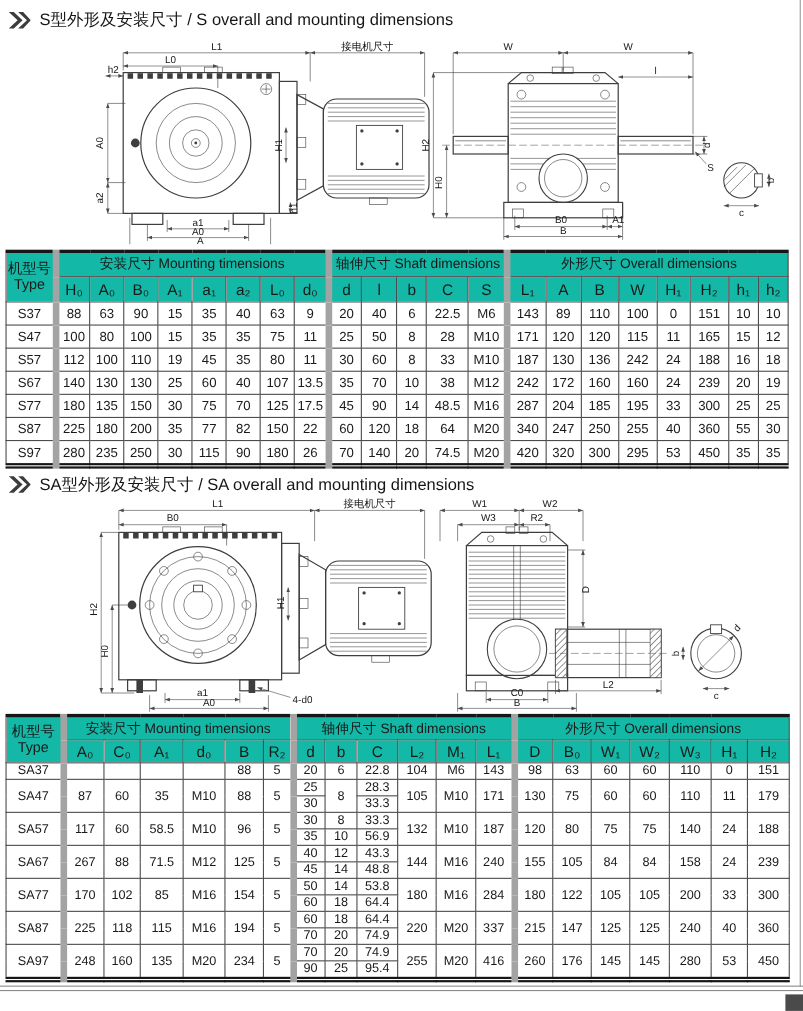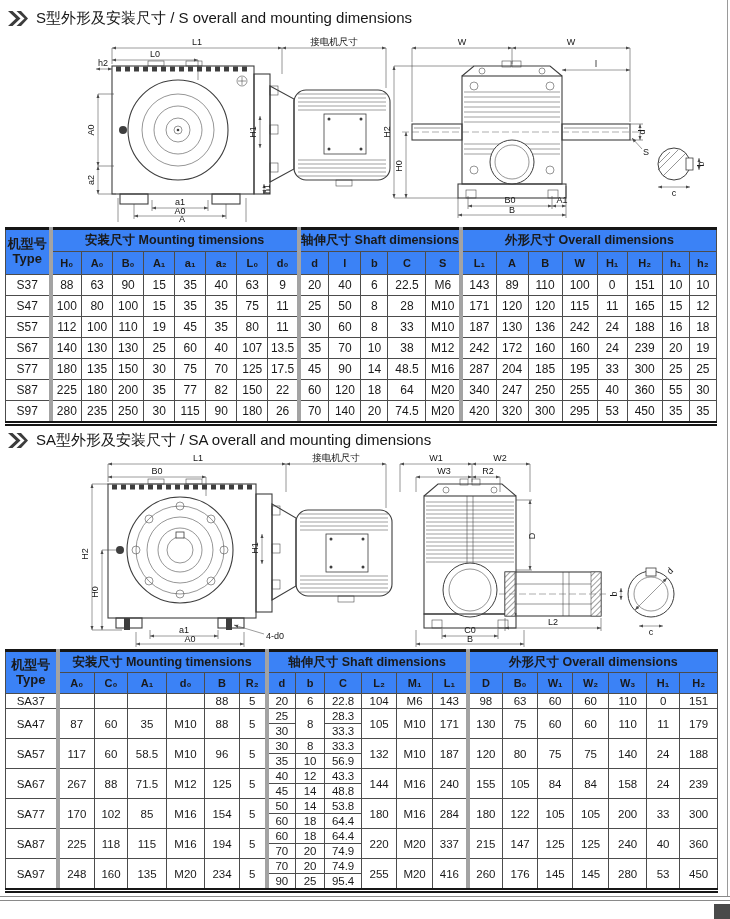--- a/index.html
+++ b/index.html
@@ -20,30 +20,30 @@
   .wt2{fill:#fff;stroke:#3e3e3e;stroke-width:.8}
   .sol{fill:#3e3e3e}
   #svg-s{position:absolute;left:0;top:36px}
   #svg-sa{position:absolute;left:0;top:452px}
   table{border-collapse:collapse;table-layout:fixed;position:absolute;left:5px;width:712px;background:#fff;
         border-top:3px solid #161616;border-bottom:5px double #161616;
         border-left:1px solid #4c4c4c;border-right:1px solid #4c4c4c}
   #s-table{top:227px}
   #sa-table{top:649px}
   th,td{border:1px solid #4c4c4c;text-align:center;vertical-align:middle;padding:0;white-space:nowrap;overflow:hidden}
-  thead th{background:#3b82f6;font-weight:bold}
+  thead th{background:#14b8a6;font-weight:normal}
   .grp{font-size:12.5px;height:21px}
-  .colh{font-size:11px;height:22px}
+  .colh{font-size:14px;height:22px}
   .type-h{font-size:13px}
   .type-h div{line-height:1.15}
   #s-table td{font-size:12px;height:20px}
   #sa-table td{font-size:11.5px;height:14px}
   #sa-table .grp,#sa-table .colh{height:20px}
   .typec{font-size:12.5px}
-  .gl{border-left:4px solid #a3a3a3}
+  .gl{border-left:6px solid #a3a3a3}
   #frame-right{position:absolute;top:0;right:2px;height:897px;width:0;border-right:1.5px solid #9a9a9a}
   #frame-bottom{position:absolute;left:0;top:896px;width:730px;height:3px;border-top:1px solid #8a8a8a;border-bottom:1px solid #8a8a8a}
   #corner-square{position:absolute;right:0;top:904px;width:16px;height:15px;background:#4a4a4a}
 </style>
 </head>
 <body>
 
 <div class="sec-head" id="sec1">
   <svg width="21" height="17" viewBox="0 0 21 17">
     <path d="M1,1 L9,8.5 L1,16 L5.5,16 L13.5,8.5 L5.5,1 Z" fill="#3c3c3c"></path>

